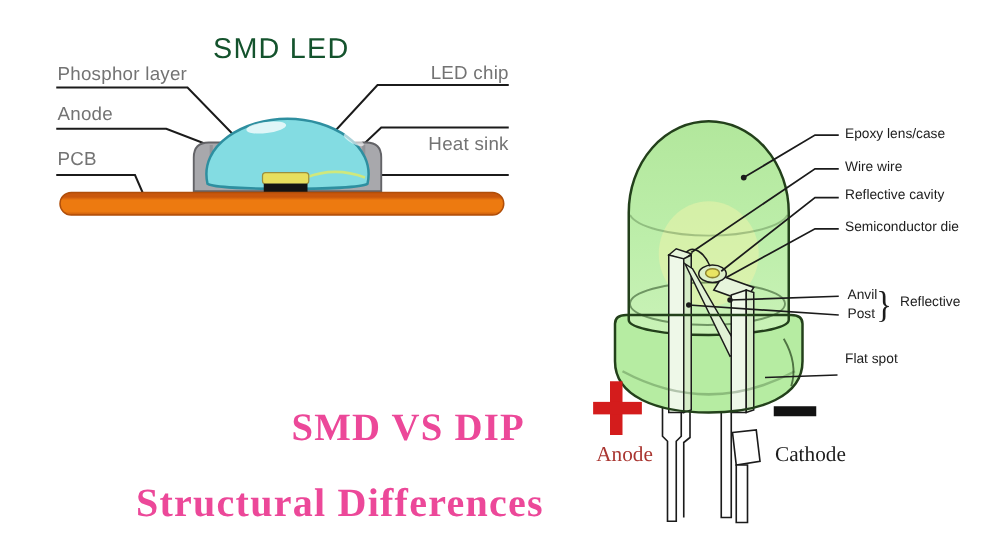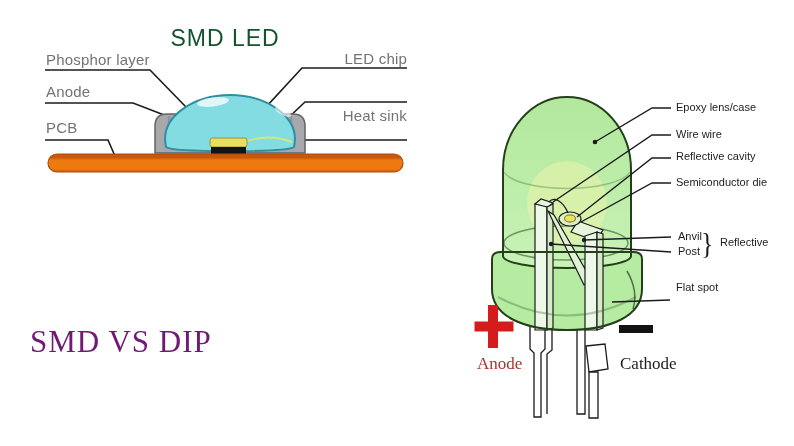--- a/index.html
+++ b/index.html
@@ -9,21 +9,21 @@
   .abs{position:absolute;white-space:nowrap;}
   .smd-title{left:150px;top:25px;width:150px;text-align:center;
              font-size:23px;letter-spacing:1px;color:#14532d;font-weight:400;}
   .lbl-sans{font-size:15px;color:#737373;letter-spacing:.2px;}
   .lbl-sans.r{text-align:left;}
   .lbl-serif-sm{font-family:Liberation Sans, sans-serif;font-size:11px;color:#1c1c1c;}
   .lbl-serif-md{font-family:"Liberation Serif",serif;font-size:17px;color:#1c1c1c;}
   .anode-text{color:#a93530;}
   .brace{font-family:"Liberation Serif",serif;font-size:26px;font-weight:300;color:#1c1c1c;
          transform:scaleY(1.15);transform-origin:top left;}
-  .heading{font-family:"Liberation Serif",serif;color:#701a75;text-align:left;}
+  .heading{font-family:"Liberation Serif",serif;color:#ec4899;text-align:right;font-weight:bold;}
   .heading.l1{left:30px;top:324px;width:390px;font-size:31px;letter-spacing:1px;}
   .heading.l2{left:15px;top:384px;width:420px;font-size:32px;letter-spacing:1px;}
 </style>
 </head>
 <body>
 
 <div id="canvas">
 
   <svg id="diagram-svg" width="794" height="446" viewBox="0 0 794 446">
     <defs>
@@ -131,14 +131,15 @@
   <div class="abs lbl-serif-sm" style="left:676px;top:176px">Semiconductor die</div>
   <div class="abs lbl-serif-sm" style="left:678px;top:230px">Anvil</div>
   <div class="abs lbl-serif-sm" style="left:678px;top:245px">Post</div>
   <div class="abs brace" style="left:701px;top:227px">}</div>
   <div class="abs lbl-serif-sm" style="left:720px;top:236px">Reflective</div>
   <div class="abs lbl-serif-sm" style="left:676px;top:281px">Flat spot</div>
   <div class="abs lbl-serif-md anode-text" style="left:477px;top:354px">Anode</div>
   <div class="abs lbl-serif-md" style="left:620px;top:354px">Cathode</div>
 
   <div class="abs heading l1">SMD VS DIP</div>
+  <div class="abs heading l2">Structural Differences</div>
 
 </div>
 
 </body></html>

